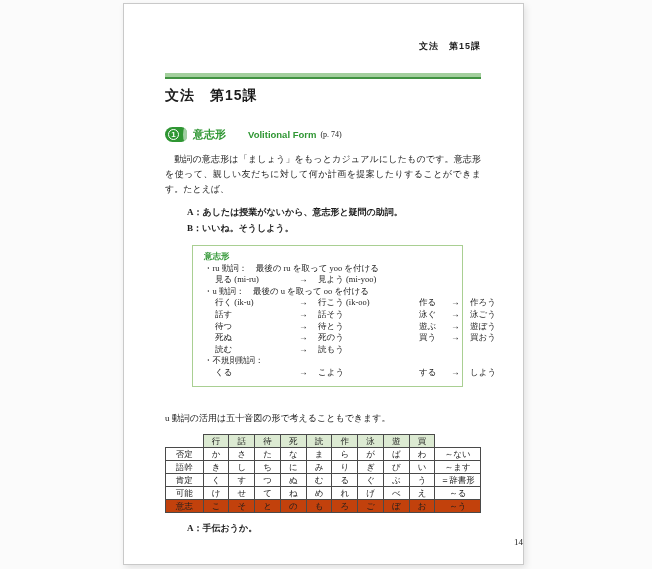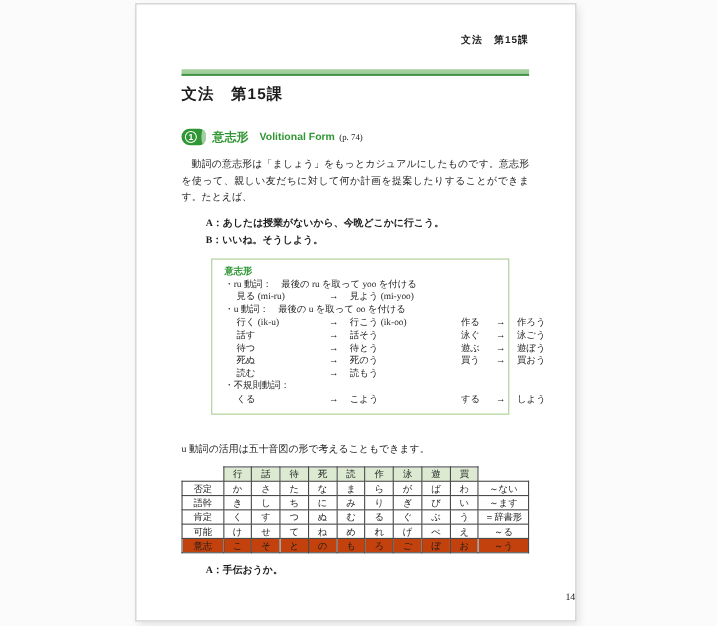--- a/index.html
+++ b/index.html
@@ -8,21 +8,21 @@
     width:652px; height:569px; position:relative;
     background:#fbfbfb;
     font-family:"Liberation Serif","DejaVu Serif",serif;
     color:#1c1c1c;
     -webkit-font-smoothing:antialiased;
   }
   .page {
     position:absolute; left:123px; top:3px; width:401px; height:562px;
     background:#ffffff; border:1px solid #c9c9c9;
     box-shadow:2px 3px 7px rgba(0,0,0,0.10);
-    padding:4px 42px 0 41px;
+    padding:14px 42px 0 41px;
   }
   .running-header {
     margin-top:22px; text-align:right;
     font-family:"Liberation Sans","DejaVu Sans",sans-serif;
     font-size:9px; font-weight:bold; letter-spacing:1px;
   }
   .top-rule {
     margin-top:20px; height:2px; background:#ffffff;
     border-top:4px solid #a3cf9d; border-bottom:2px solid #419241;
   }
@@ -45,21 +45,21 @@
   }
   .badge::after {
     content:""; position:absolute; right:-6px; top:-3px; width:10px; height:21px;
     background:rgba(255,255,255,0.55); border-radius:50%;
   }
   .section-title-jp {
     margin-left:6px; color:#2f9633; font-weight:bold; font-size:11px;
     font-family:"Liberation Sans","DejaVu Sans",sans-serif;
   }
   .section-title-en {
-    margin-left:10px; color:#2f9633; font-weight:bold; font-size:9.5px;
+    margin-left:22px; color:#2f9633; font-weight:bold; font-size:9.5px;
     font-family:"Liberation Sans","DejaVu Sans",sans-serif;
   }
   .section-page-ref { margin-left:4px; font-size:8px; color:#222; }
   .para { margin-top:10px; font-size:9px; line-height:15px; text-align:justify; }
   .dialog { margin-top:7px; margin-left:22px; font-size:9px; line-height:16px; font-weight:bold; }
   .dialog-line { white-space:nowrap; }
   .rule-box {
     margin-top:9px; margin-left:27px; width:271px;
     border:1.5px solid #a9cf92; padding:5px 8px 7px 11px;
     font-size:8.5px; line-height:11.6px;
@@ -108,21 +108,21 @@
       <span class="num">1</span>
     </span>
     <span class="section-title-jp">意志形</span>
     <span class="section-title-en">Volitional Form</span>
     <span class="section-page-ref">(p. 74)</span>
   </div>
 
   <div class="para">　動詞の意志形は「ましょう」をもっとカジュアルにしたものです。意志形を使って、親しい友だちに対して何か計画を提案したりすることができます。たとえば、</div>
 
   <div class="dialog">
-    <div class="dialog-line"><span>A：</span><span>あしたは授業がないから、今晩どこかに行こう。</span></div>
+    <div class="dialog-line"><span>A：</span><span>あしたは授業がないから、意志形と疑問の助詞。</span></div>
     <div class="dialog-line"><span>B：</span><span>いいね。そうしよう。</span></div>
   </div>
 
 
   <div class="rule-box">
     <div class="box-title">意志形</div>
     <div class="box-bullet romaji-mixed">・ru 動詞：　最後の ru を取って yoo を付ける</div>
     <div class="grid-row">
       <span>見る (mi-ru)</span>
       <span class="arrow">→</span>

